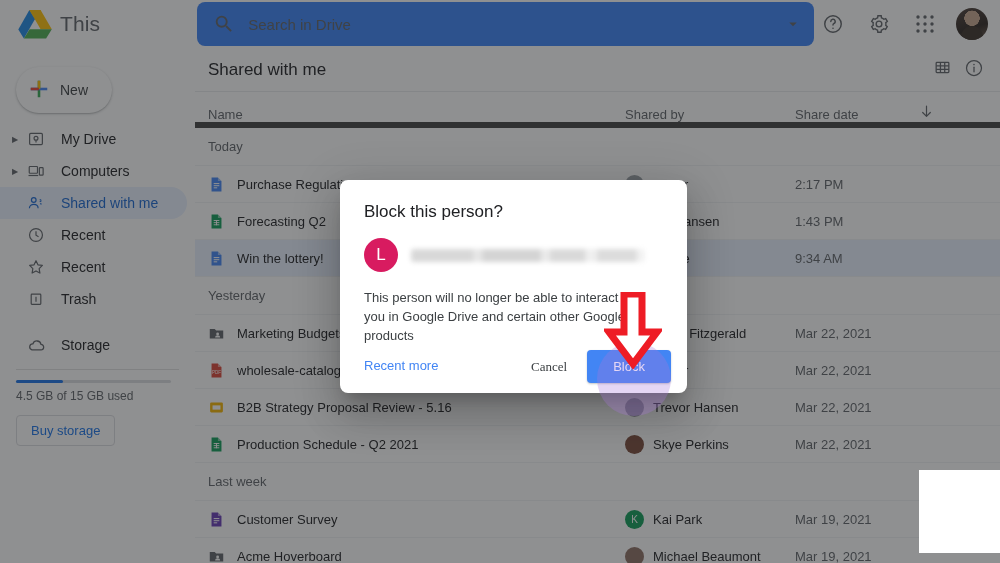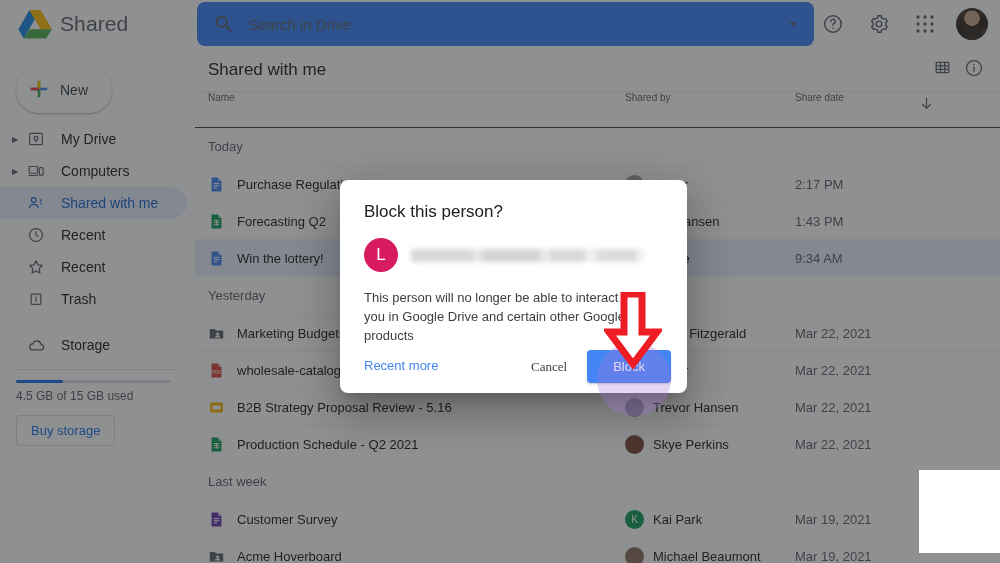--- a/index.html
+++ b/index.html
@@ -88,22 +88,22 @@
   
   .content { position: absolute; top: 48px; left: 195px; width: 805px; height: 515px; background: #fff; }
   .content-head {
     height: 44px; display: flex; align-items: center; padding: 0 16px 0 13px;
     border-bottom: 1px solid #e8eaed;
   }
   .content-title { font-size: 17px; color: #202124; }
   .content-head-actions { margin-left: auto; display: flex; align-items: center; gap: 12px; }
 
   .col-head {
-    display: flex; align-items: flex-start; height: 36px;
-    font-size: 10px; color: #5f6368; border-bottom: 1px solid #404040;
+    display: flex; align-items: flex-end; height: 36px;
+    font-size: 13px; color: #5f6368; border-bottom: 6px solid #404040;
   }
   .c-name { flex: none; width: 430px; padding-left: 13px; }
   .c-by { flex: none; width: 170px; }
   .c-date { flex: none; width: 120px; }
   .c-sort { width: 22px; height: 22px; display:flex;align-items:center;justify-content:center; }
 
   .group-label {
     height: 38px; display: flex; align-items: center; padding-left: 13px;
     font-size: 13px; color: #5f6368; border-bottom: 1px solid #f1f3f4;
   }
@@ -176,21 +176,21 @@
         <svg width="34" height="30" viewBox="0 0 34 30">
           <polygon points="11.3,1 22.7,1 17,11" fill="#ffc107"></polygon>
           <polygon points="11.3,1 17,11 5.6,11" fill="#f44336" opacity="0"></polygon>
           <polygon points="11.3,1.5 5.6,11.5 0.2,21.6 5.9,21.6 17,2.1" fill="#1e88e5" opacity="0"></polygon>
           <polygon points="11.4,1 0.3,20.6 5.9,29.5 17,10" fill="#1e88e5"></polygon>
           <polygon points="22.6,1 11.4,1 17,10.6 22.6,20.3 33.8,20.3" fill="#ffc107"></polygon>
           <polygon points="5.9,29.5 28.1,29.5 33.8,20.3 11.6,20.3" fill="#4caf50"></polygon>
           <polygon points="11.4,1 5.5,11.2 17,10.2" fill="#f9c232" opacity="0"></polygon>
         </svg>
       </span>
-      <span class="brand-name">Shared</span>
+      <span class="brand-name">This</span>
     </div>
 
     <div class="searchwrap">
       <span class="search-icon">
         <svg width="22" height="22" viewBox="0 0 24 24" fill="#5f6368">
           <path d="M15.5 14h-.79l-.28-.27A6.47 6.47 0 0 0 16 9.5 6.5 6.5 0 1 0 9.5 16c1.61 0 3.09-.59 4.23-1.57l.27.28v.79l5 4.99L20.49 19l-4.99-5zm-6 0C7.01 14 5 11.99 5 9.5S7.01 5 9.5 5 14 7.01 14 9.5 11.99 14 9.5 14z"></path>
         </svg>
       </span>
       <input class="search-input" type="text" placeholder="Search in Drive" style="">
       <span class="search-caret">

